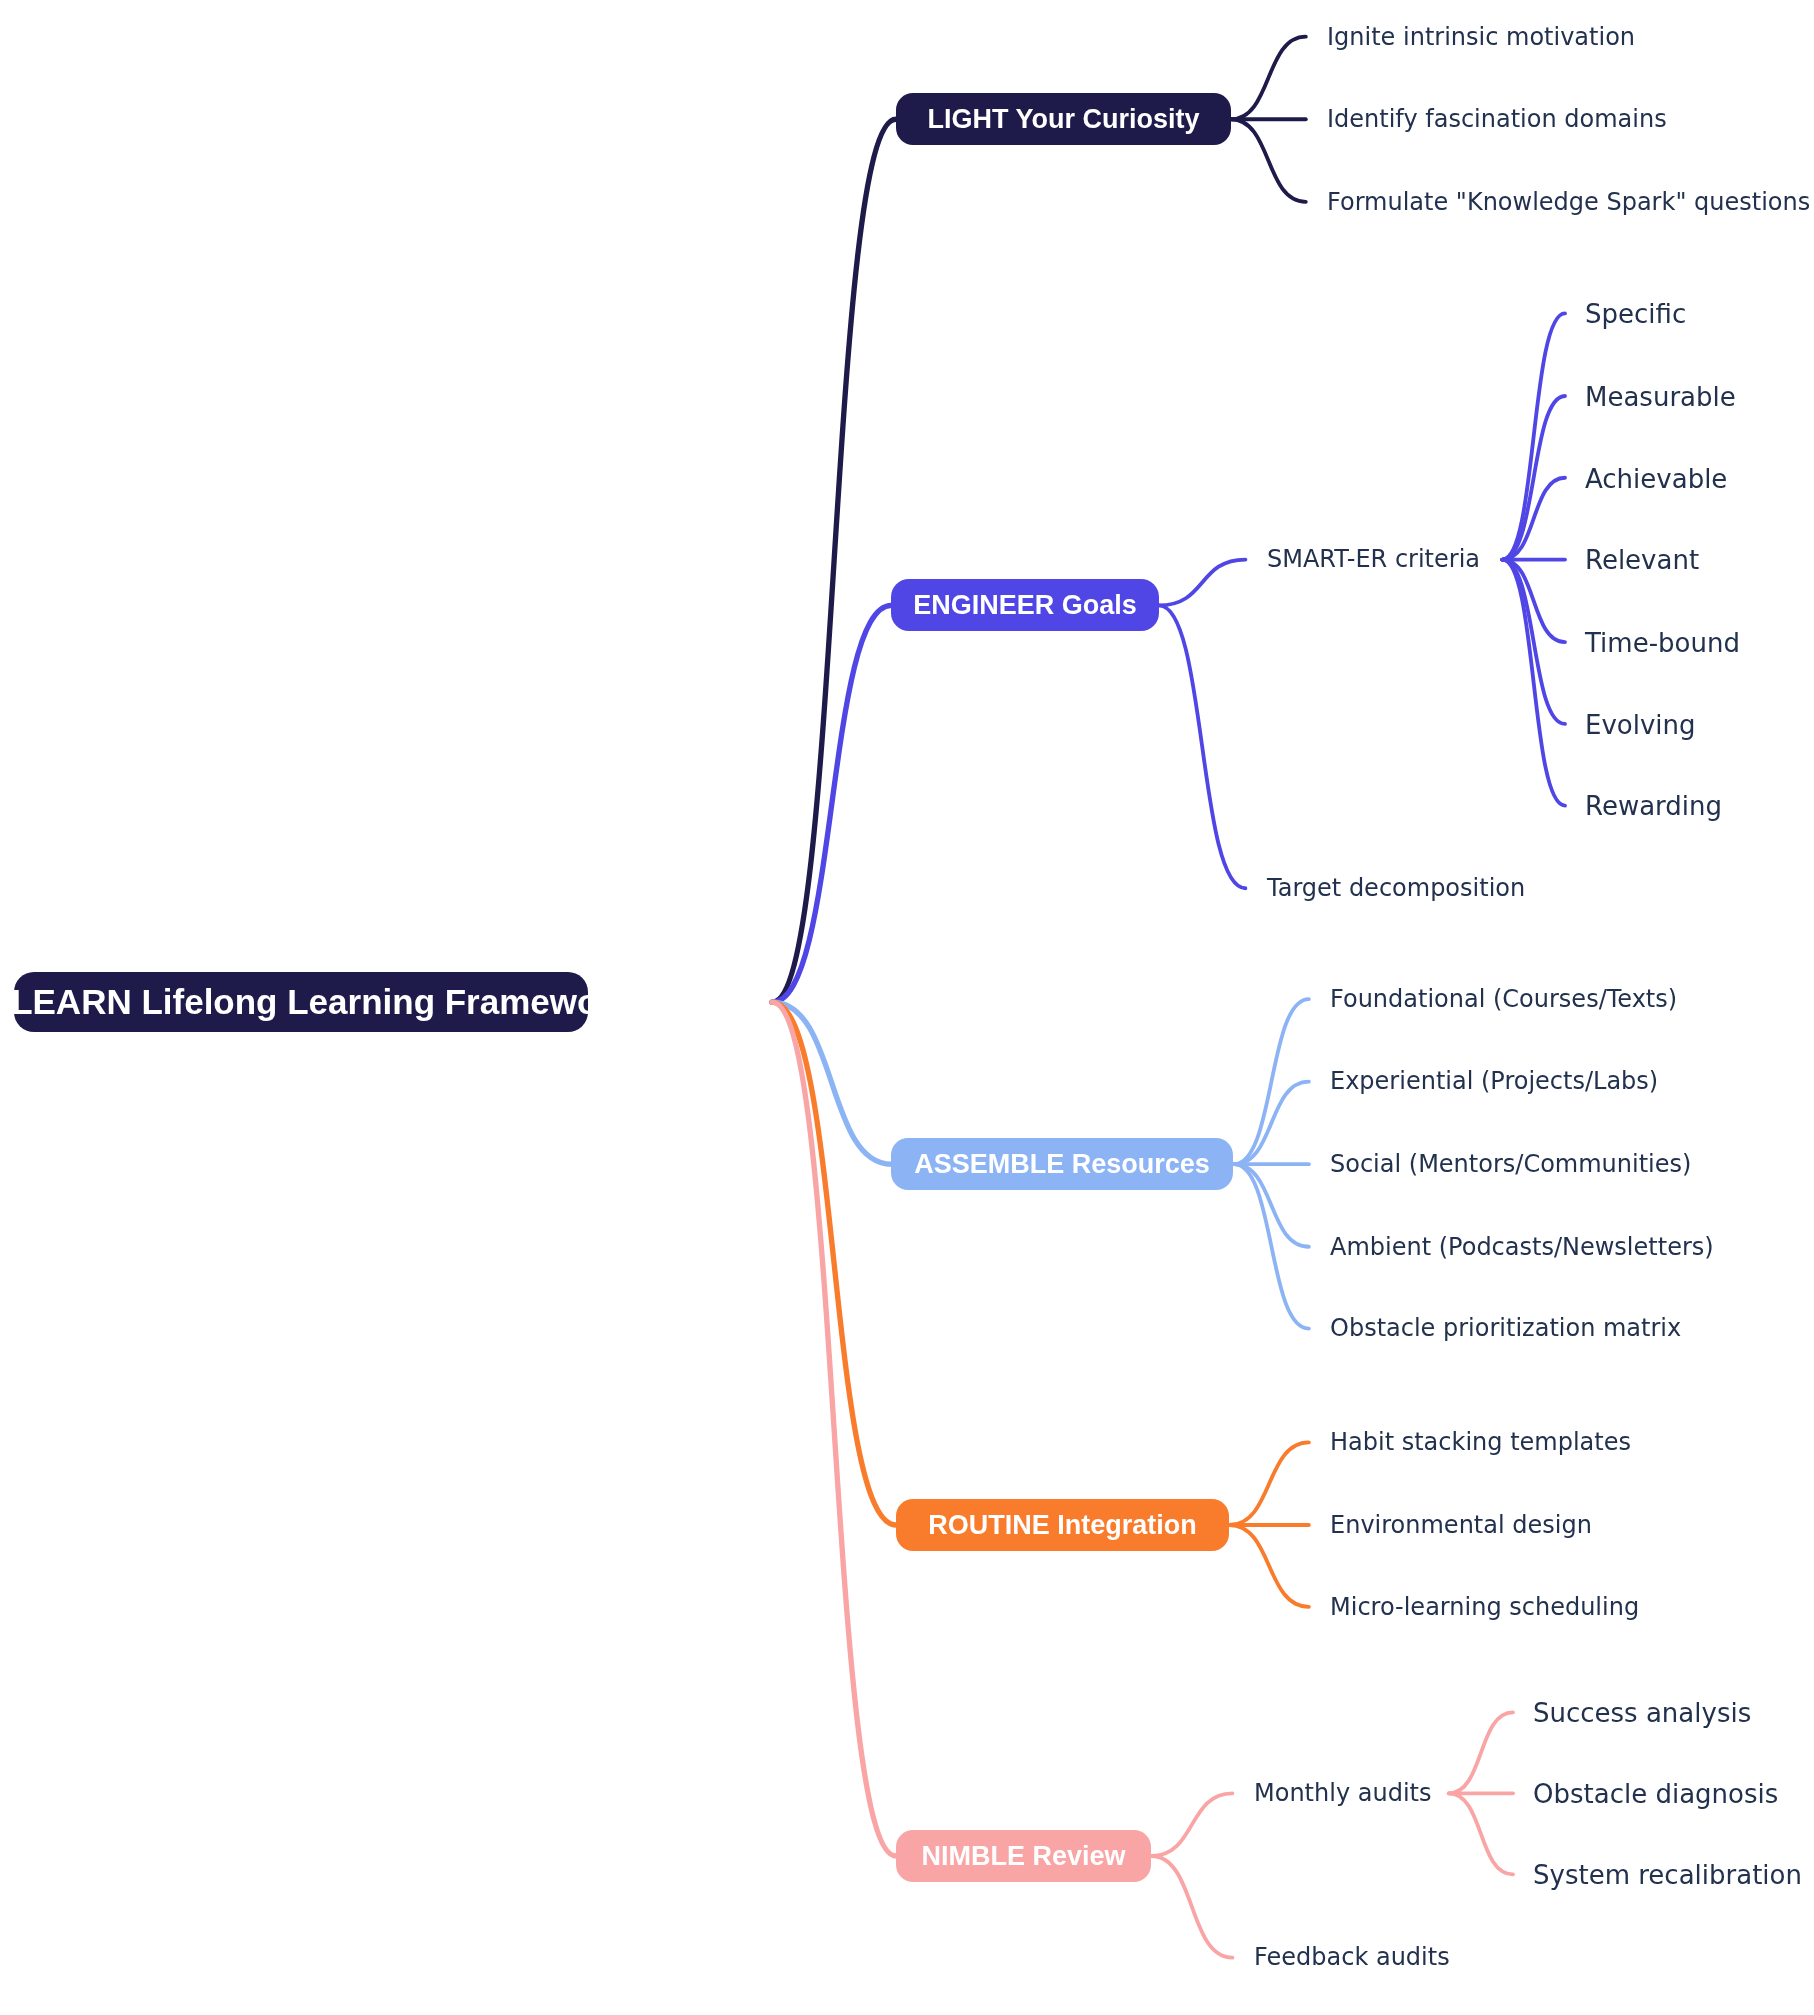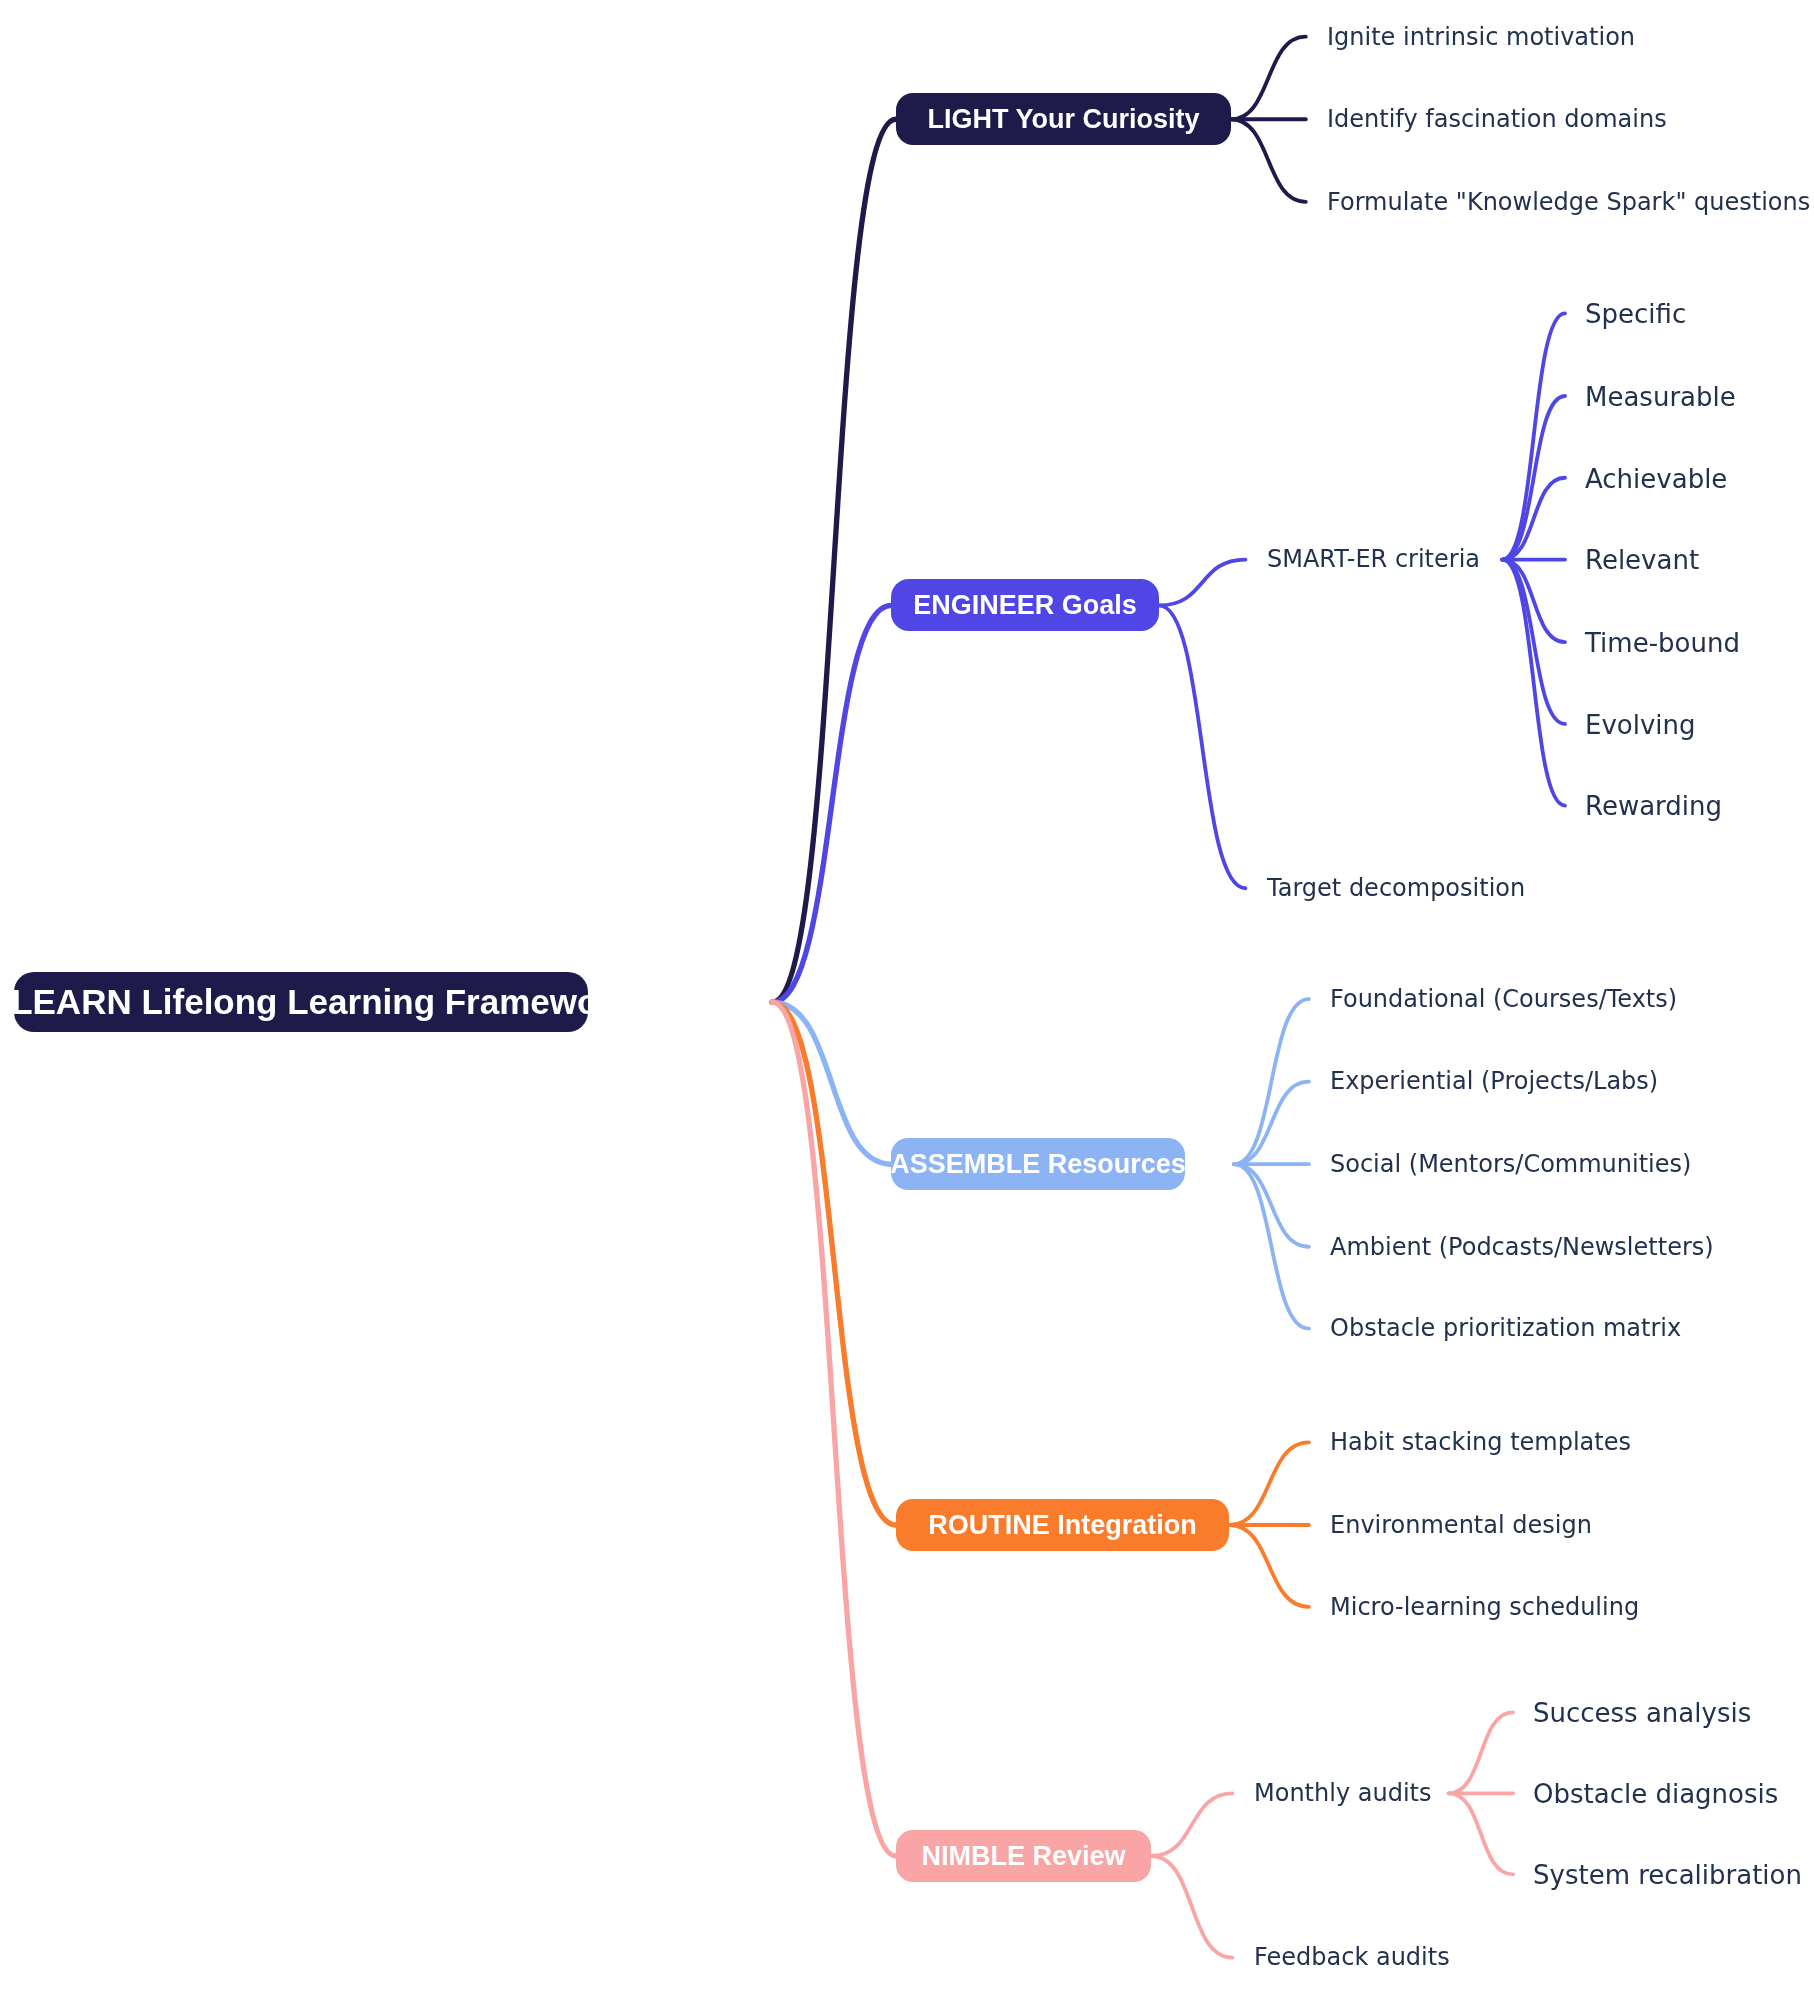--- a/index.html
+++ b/index.html
@@ -60,21 +60,21 @@
       <div class="node branch" style="left: 891px; top: 579px; width: 268px; height: 52px; background: rgb(79, 70, 229); color: rgb(255, 255, 255); border-radius: 18px;">ENGINEER Goals</div>
       <div class="leaf" style="left: 1267px; top: 547px; color: rgb(34, 49, 77);">SMART-ER criteria</div>
       <div class="leaf l3" style="left: 1585px; top: 301px; color: rgb(34, 49, 77);">Specific</div>
       <div class="leaf l3" style="left: 1585px; top: 384px; color: rgb(34, 49, 77);">Measurable</div>
       <div class="leaf l3" style="left: 1585px; top: 466px; color: rgb(34, 49, 77);">Achievable</div>
       <div class="leaf l3" style="left: 1585px; top: 547px; color: rgb(34, 49, 77);">Relevant</div>
       <div class="leaf l3" style="left: 1585px; top: 630px; color: rgb(34, 49, 77); text-align: center;">Time-bound</div>
       <div class="leaf l3" style="left: 1585px; top: 712px; color: rgb(34, 49, 77);">Evolving</div>
       <div class="leaf l3" style="left: 1585px; top: 793px; color: rgb(34, 49, 77);">Rewarding</div>
       <div class="leaf" style="left: 1267px; top: 876px; color: rgb(34, 49, 77);">Target decomposition</div>
-      <div class="node branch" style="left: 891px; top: 1138px; width: 294px; height: 52px; background: rgb(140, 180, 245); color: rgb(255, 255, 255);">ASSEMBLE Resources</div>
+      <div class="node branch" style="left: 891px; top: 1138px; width: 342px; height: 52px; background: rgb(140, 180, 245); color: rgb(255, 255, 255);">ASSEMBLE Resources</div>
       <div class="leaf" style="left: 1330px; top: 987px; color: rgb(34, 49, 77);">Foundational (Courses/Texts)</div>
       <div class="leaf" style="left: 1330px; top: 1069px; color: rgb(34, 49, 77);">Experiential (Projects/Labs)</div>
       <div class="leaf" style="left: 1330px; top: 1152px; color: rgb(34, 49, 77);">Social (Mentors/Communities)</div>
       <div class="leaf" style="left: 1330px; top: 1235px; color: rgb(34, 49, 77);">Ambient (Podcasts/Newsletters)</div>
       <div class="leaf" style="left: 1330px; top: 1316px; color: rgb(34, 49, 77);">Obstacle prioritization matrix</div>
       <div class="node branch" style="left: 896px; top: 1499px; width: 333px; height: 52px; background: rgb(249, 123, 44); color: rgb(255, 255, 255);">ROUTINE Integration</div>
       <div class="leaf" style="left: 1330px; top: 1430px; color: rgb(34, 49, 77);">Habit stacking templates</div>
       <div class="leaf" style="left: 1330px; top: 1513px; color: rgb(34, 49, 77);">Environmental design</div>
       <div class="leaf" style="left: 1330px; top: 1595px; color: rgb(34, 49, 77);">Micro-learning scheduling</div>
       <div class="node branch" style="left: 896px; top: 1830px; width: 255px; height: 52px; background: rgb(249, 165, 165); color: rgb(255, 255, 255);">NIMBLE Review</div>

